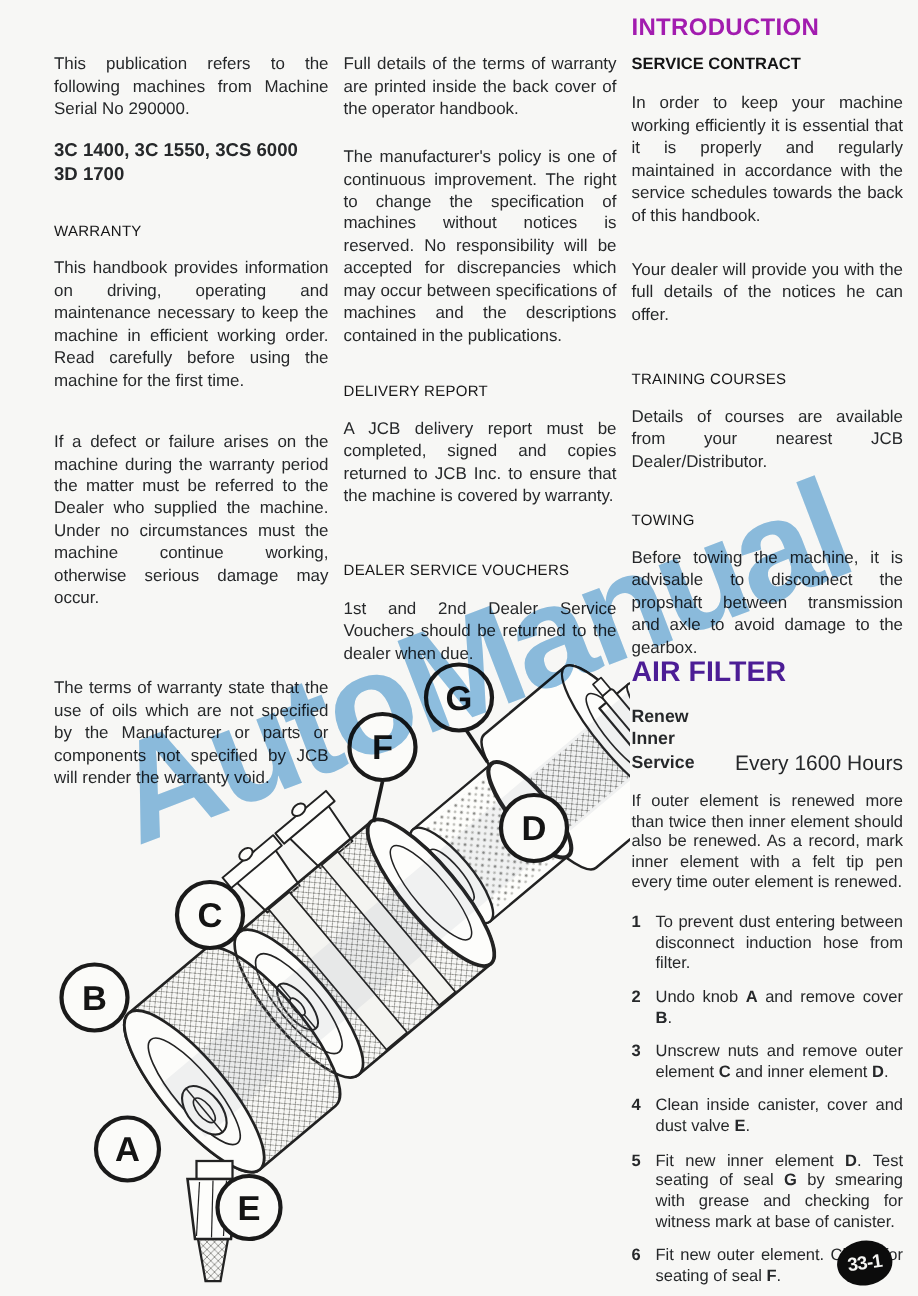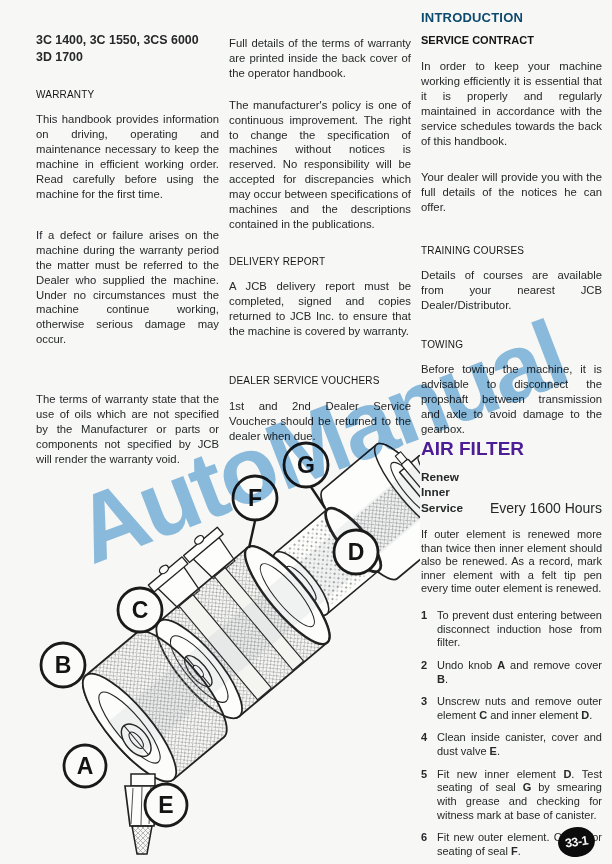--- a/index.html
+++ b/index.html
@@ -9,21 +9,21 @@
     font-family:"Liberation Sans", sans-serif; color:#26282a;
   }
   .col { position:absolute; }
   .col p { font-size:11.3px; line-height:1.32; text-align:justify; margin:0 0 15px; }
   .col-left  { left:36px;  top:36px; width:183px; }
   .col-mid   { left:229px; top:36px; width:182px; }
   .col-right { left:421px; top:10px; width:181px; }
 
   .machines { font-size:12.4px; font-weight:bold; line-height:1.35; margin:-4px 0 2px; }
   h3.section { font-size:10px; font-weight:normal; margin:24px 0 12px; color:#161617; letter-spacing:.2px; }
-  h2.intro-h { font-size:13px; font-weight:bold; margin:0 0 9px; color:#0c4a6e; letter-spacing:.2px; }
+  h2.intro-h { font-size:16px; font-weight:bold; margin:0 0 9px; color:#a21caf; letter-spacing:.2px; }
   h3.service-h { font-size:11px; font-weight:bold; margin:0 0 13px; color:#141415; }
   p.gray { color:#5d6266; }
 
   
   .airfilter { position:absolute; left:421px; top:438px; width:181px; }
   .airfilter p, .airfilter .step-text { font-size:11px; line-height:1.24; text-align:justify; margin:0; }
   h3.air-h { font-size:19px; font-weight:bold; text-align:left; margin:0 0 10px; color:#4c1d95; }
   .renew-row { display:flex; justify-content:space-between; align-items:flex-end; margin:0 0 12px; }
   .renew-label { font-size:11.8px; font-weight:bold; line-height:1.3; }
   .renew-interval { font-size:14px; white-space:nowrap; }
@@ -49,20 +49,21 @@
     font-size:12.5px; font-weight:bold; text-align:center; line-height:30px;
     transform:rotate(-8deg); letter-spacing:-0.5px;
   }
 </style>
 </head>
 <body>
 
 <div class="page">
 
   <div class="col col-left">
+    <p>This publication refers to the following machines from Machine Serial No 290000.</p>
     <div class="machines">
       <div>3C 1400, 3C 1550, 3CS 6000</div>
       <div>3D 1700</div>
     </div>
     <h3 class="section">WARRANTY</h3>
     <p>This handbook provides information on driving, operating and maintenance necessary to keep the machine in efficient working order. Read carefully before using the machine for the first time.</p>
     <p style="margin-top:26px">If a defect or failure arises on the machine during the warranty period the matter must be referred to the Dealer who supplied the machine. Under no circumstances must the machine continue working, otherwise serious damage may occur.</p>
     <p style="margin-top:45px">The terms of warranty state that the use of oils which are not specified by the Manufacturer or parts or components not specified by JCB will render the warranty void.</p>
   </div>
 

